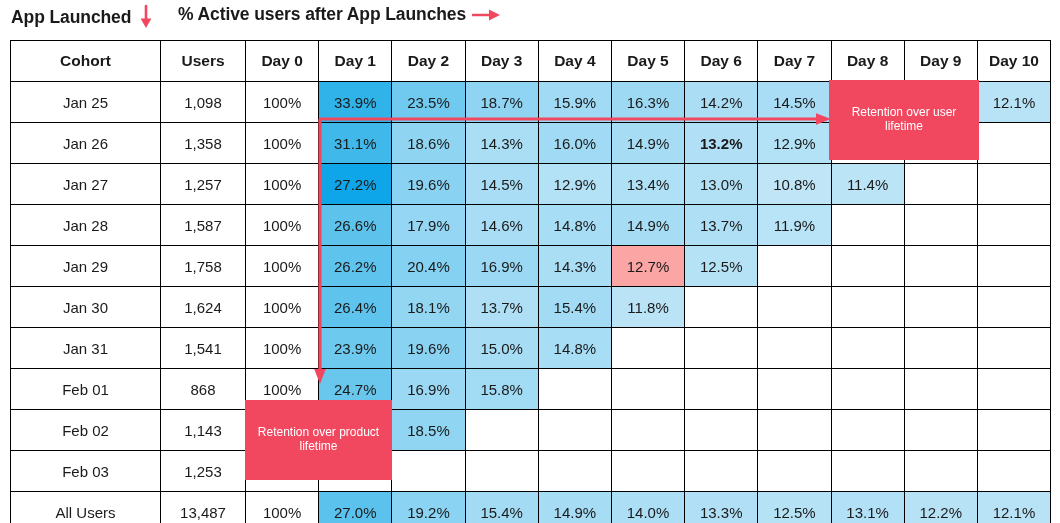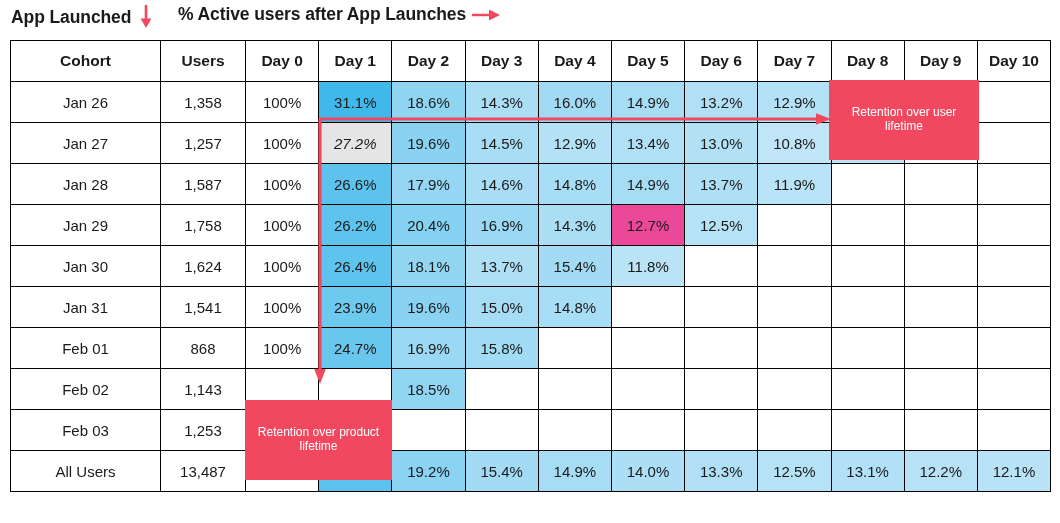--- a/index.html
+++ b/index.html
@@ -155,39 +155,54 @@
         <th>Day 5</th>
         <th>Day 6</th>
         <th>Day 7</th>
         <th>Day 8</th>
         <th>Day 9</th>
         <th>Day 10</th>
       </tr>
   </thead>
   <tbody id="table-body">
       <tr>
+        <td class="cell-cohort">Jan 25</td>
+        <td class="cell-users">1,098</td>
+        <td class="cell-day0">100%</td>
+        <td style="background: rgb(47, 179, 232);">33.9%</td>
+        <td style="background: rgb(112, 202, 239);">23.5%</td>
+        <td style="background: rgb(143, 212, 242);">18.7%</td>
+        <td style="background: rgb(160, 218, 244);">15.9%</td>
+        <td style="background: rgb(158, 217, 244);">16.3%</td>
+        <td style="background: rgb(171, 222, 245);">14.2%</td>
+        <td style="background: rgb(169, 221, 245);">14.5%</td>
+        <td class="empty"></td>
+        <td class="empty"></td>
+        <td style="background: rgb(184, 227, 246);">12.1%</td>
+      </tr>
+      <tr>
         <td class="cell-cohort">Jan 26</td>
         <td class="cell-users">1,358</td>
         <td class="cell-day0">100%</td>
         <td style="background: rgb(64, 185, 234);">31.1%</td>
         <td style="background: rgb(143, 213, 242);">18.6%</td>
         <td style="background: rgb(170, 222, 245);">14.3%</td>
         <td style="background: rgb(160, 218, 244);">16.0%</td>
         <td style="background: rgb(166, 221, 245);">14.9%</td>
-        <td style="background: rgb(177, 224, 246);">13.2%</td>
+        <td style="background: rgb(177, 224, 246); font-weight: bold;">13.2%</td>
         <td style="background: rgb(179, 225, 246);">12.9%</td>
         <td class="empty"></td>
         <td class="empty"></td>
         <td class="empty"></td>
       </tr>
       <tr>
         <td class="cell-cohort">Jan 27</td>
         <td class="cell-users">1,257</td>
         <td class="cell-day0">100%</td>
-        <td style="background: #e5e5e5; font-style: italic;">27.2%</td>
+        <td style="background: #0ea5e9;">27.2%</td>
         <td style="background: rgb(137, 210, 242);">19.6%</td>
         <td style="background: rgb(169, 221, 245);">14.5%</td>
         <td style="background: rgb(179, 225, 246);">12.9%</td>
         <td style="background: rgb(176, 224, 245); margin-left: 28px;">13.4%</td>
         <td style="background: rgb(178, 225, 246);">13.0%</td>
         <td style="background: rgb(191, 229, 247);">10.8%</td>
         <td style="background: rgb(188, 228, 247);">11.4%</td>
         <td class="empty"></td>
         <td class="empty"></td>
       </tr>
@@ -207,21 +222,21 @@
         <td class="empty"></td>
       </tr>
       <tr>
         <td class="cell-cohort">Jan 29</td>
         <td class="cell-users">1,758</td>
         <td class="cell-day0">100%</td>
         <td style="background: rgb(95, 196, 237);">26.2%</td>
         <td style="background: rgb(132, 209, 241);">20.4%</td>
         <td style="background: rgb(154, 216, 243);">16.9%</td>
         <td style="background: rgb(170, 222, 245);">14.3%</td>
-        <td style="background: #ec4899; margin-left: 40px;">12.7%</td>
+        <td style="background: #fca5a5; margin-left: 40px;">12.7%</td>
         <td style="background: rgb(182, 226, 246);">12.5%</td>
         <td class="empty"></td>
         <td class="empty"></td>
         <td class="empty"></td>
         <td class="empty"></td>
       </tr>
       <tr>
         <td class="cell-cohort">Jan 30</td>
         <td class="cell-users">1,624</td>
         <td class="cell-day0">100%</td>

